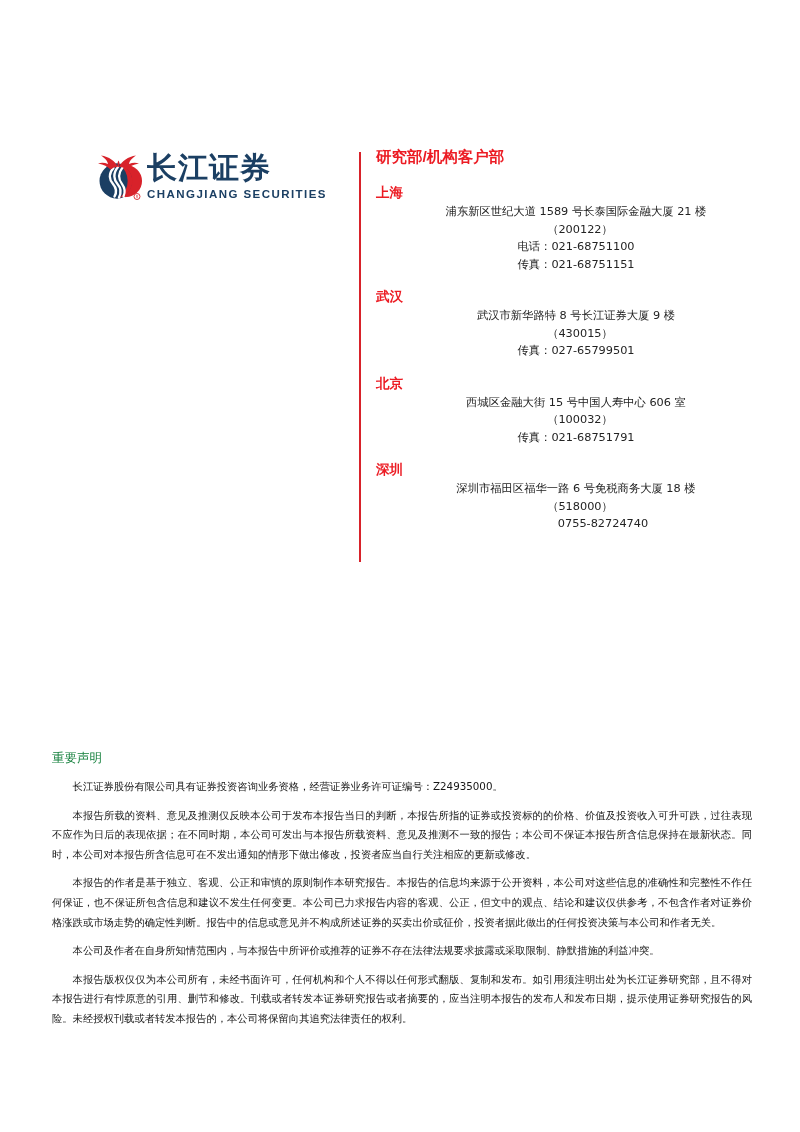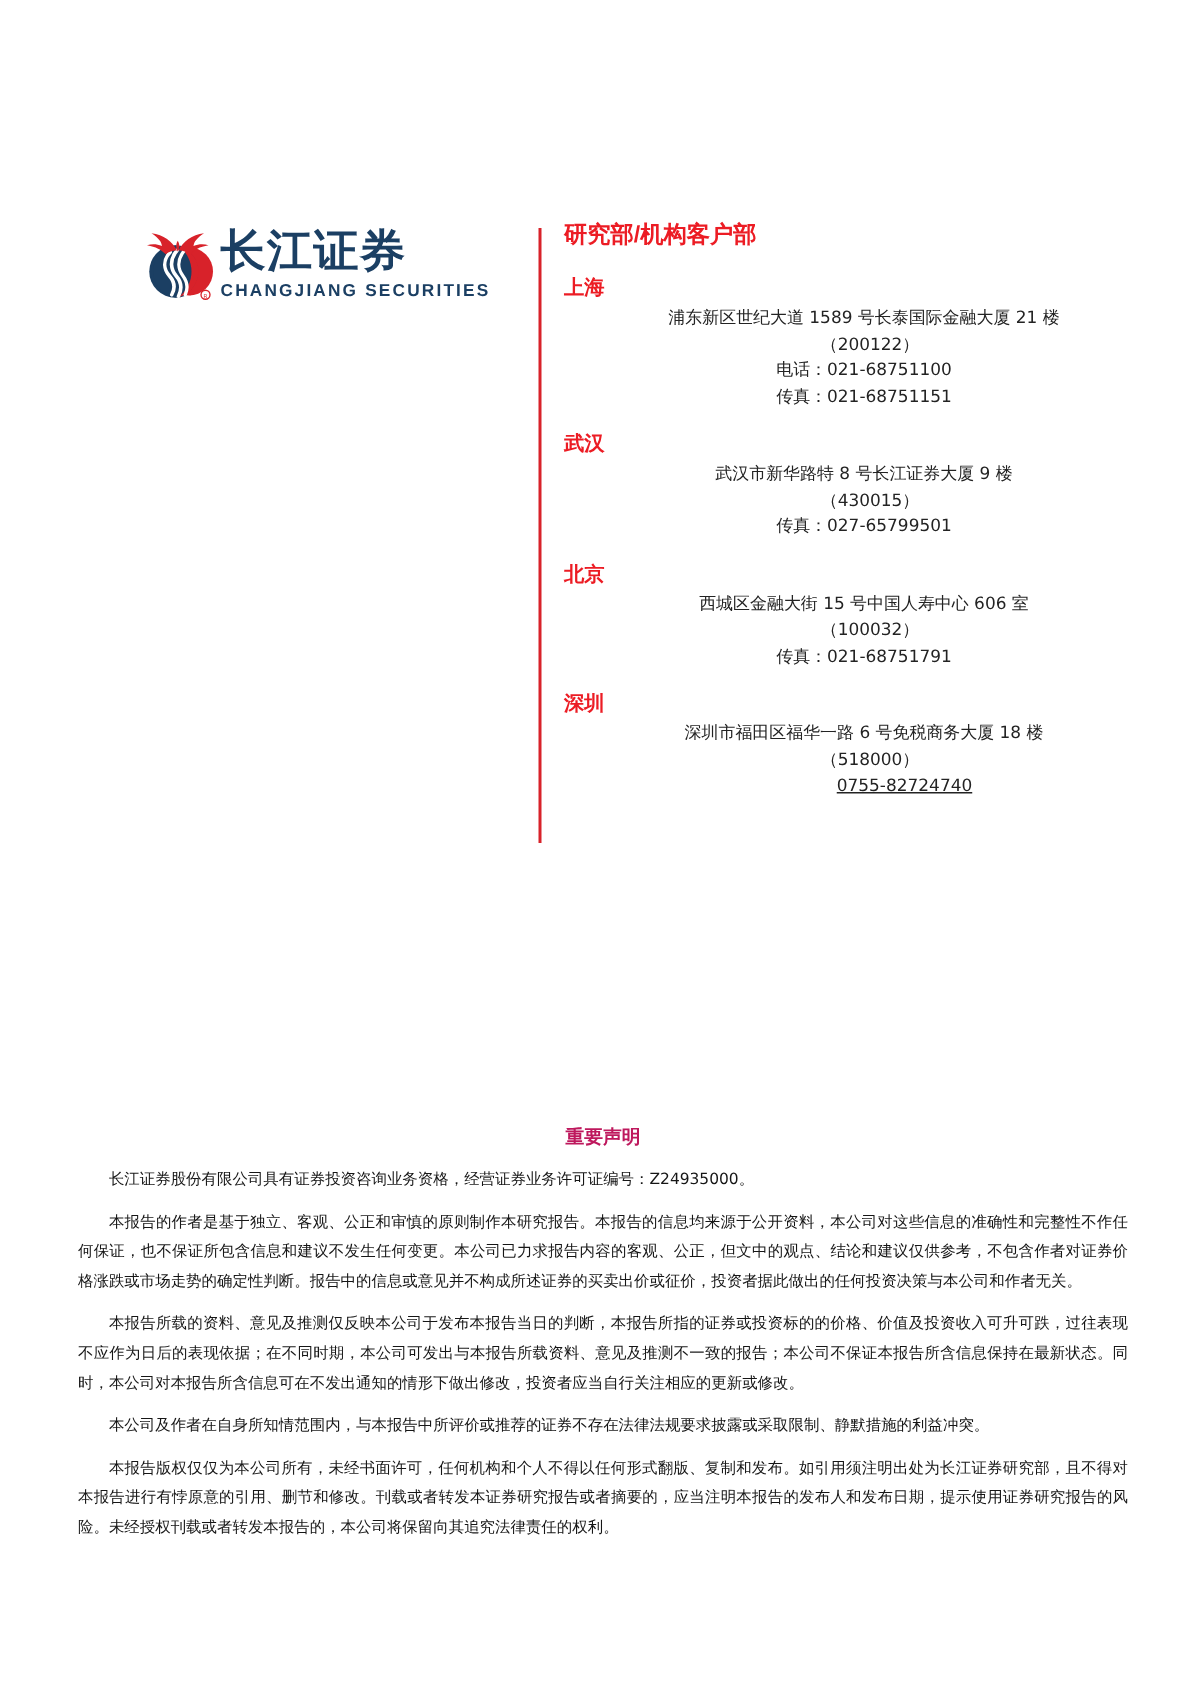--- a/index.html
+++ b/index.html
@@ -107,38 +107,36 @@
     color: #232323;
     line-height: 17.5px;
     white-space: nowrap;
     text-align: center;
   }
   .office-line.indent {
     padding-left: 8px;
   }
   .office-line.indent-deep {
     padding-left: 54px;
-    text-decoration: underline;
   }
 
   
   #disclaimer-section {
     position: absolute;
     left: 52px;
     top: 748px;
     width: 700px;
   }
   #disclaimer-heading {
     font-family: "DejaVu Sans", "Liberation Sans", sans-serif;
     font-size: 12.5px;
-    font-weight: bold;
-    color: #be185d;
+    font-weight: normal;
+    color: #15803d;
     line-height: 20px;
     margin-bottom: 9px;
-    text-align: center;
   }
   .disclaimer-para {
     font-family: "DejaVu Sans", "Liberation Sans", sans-serif;
     font-size: 10.3px;
     color: #161616;
     line-height: 19.6px;
     text-align: justify;
     text-justify: inter-ideograph;
     text-indent: 2em;
     margin: 0 0 9px 0;
@@ -214,17 +212,17 @@
       <div class="office-line">深圳市福田区福华一路 6 号免税商务大厦 18 楼</div>
       <div class="office-line indent">（518000）</div>
       <div class="office-line indent-deep">0755-82724740</div>
     </div>
   </div>
 </div>
 
 <div id="disclaimer-section">
   <div id="disclaimer-heading">重要声明</div>
   <p class="disclaimer-para">长江证券股份有限公司具有证券投资咨询业务资格，经营证券业务许可证编号：Z24935000。</p>
+  <p class="disclaimer-para">本报告所载的资料、意见及推测仅反映本公司于发布本报告当日的判断，本报告所指的证券或投资标的的价格、价值及投资收入可升可跌，过往表现不应作为日后的表现依据；在不同时期，本公司可发出与本报告所载资料、意见及推测不一致的报告；本公司不保证本报告所含信息保持在最新状态。同时，本公司对本报告所含信息可在不发出通知的情形下做出修改，投资者应当自行关注相应的更新或修改。</p>
   <p class="disclaimer-para">本报告的作者是基于独立、客观、公正和审慎的原则制作本研究报告。本报告的信息均来源于公开资料，本公司对这些信息的准确性和完整性不作任何保证，也不保证所包含信息和建议不发生任何变更。本公司已力求报告内容的客观、公正，但文中的观点、结论和建议仅供参考，不包含作者对证券价格涨跌或市场走势的确定性判断。报告中的信息或意见并不构成所述证券的买卖出价或征价，投资者据此做出的任何投资决策与本公司和作者无关。</p>
-  <p class="disclaimer-para">本报告所载的资料、意见及推测仅反映本公司于发布本报告当日的判断，本报告所指的证券或投资标的的价格、价值及投资收入可升可跌，过往表现不应作为日后的表现依据；在不同时期，本公司可发出与本报告所载资料、意见及推测不一致的报告；本公司不保证本报告所含信息保持在最新状态。同时，本公司对本报告所含信息可在不发出通知的情形下做出修改，投资者应当自行关注相应的更新或修改。</p>
   <p class="disclaimer-para">本公司及作者在自身所知情范围内，与本报告中所评价或推荐的证券不存在法律法规要求披露或采取限制、静默措施的利益冲突。</p>
   <p class="disclaimer-para">本报告版权仅仅为本公司所有，未经书面许可，任何机构和个人不得以任何形式翻版、复制和发布。如引用须注明出处为长江证券研究部，且不得对本报告进行有悖原意的引用、删节和修改。刊载或者转发本证券研究报告或者摘要的，应当注明本报告的发布人和发布日期，提示使用证券研究报告的风险。未经授权刊载或者转发本报告的，本公司将保留向其追究法律责任的权利。</p>
 </div>
 
 </body></html>

